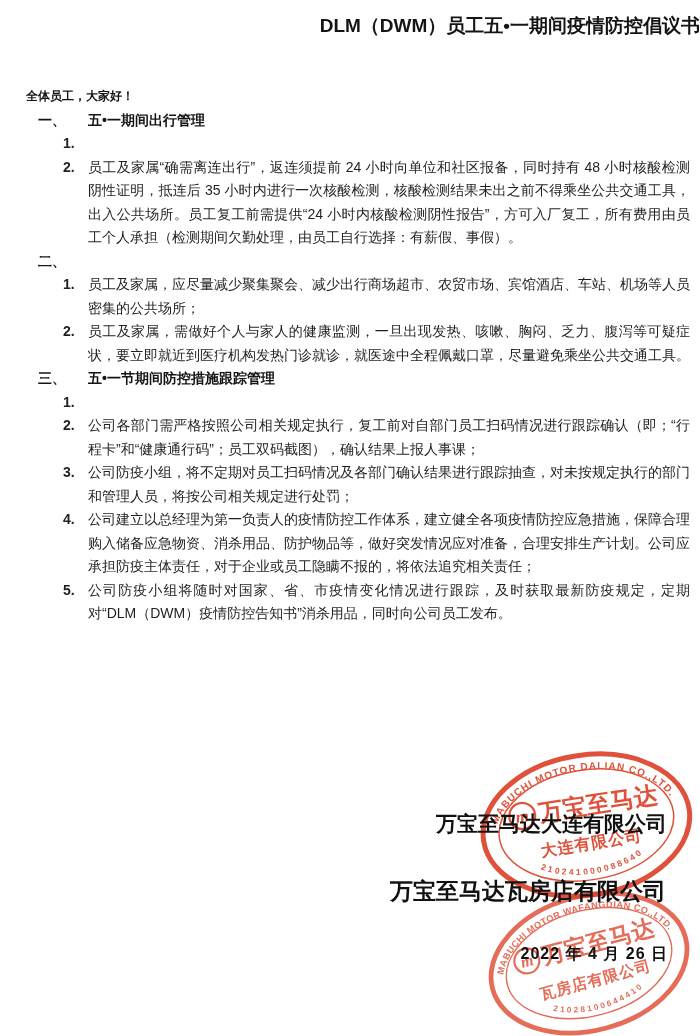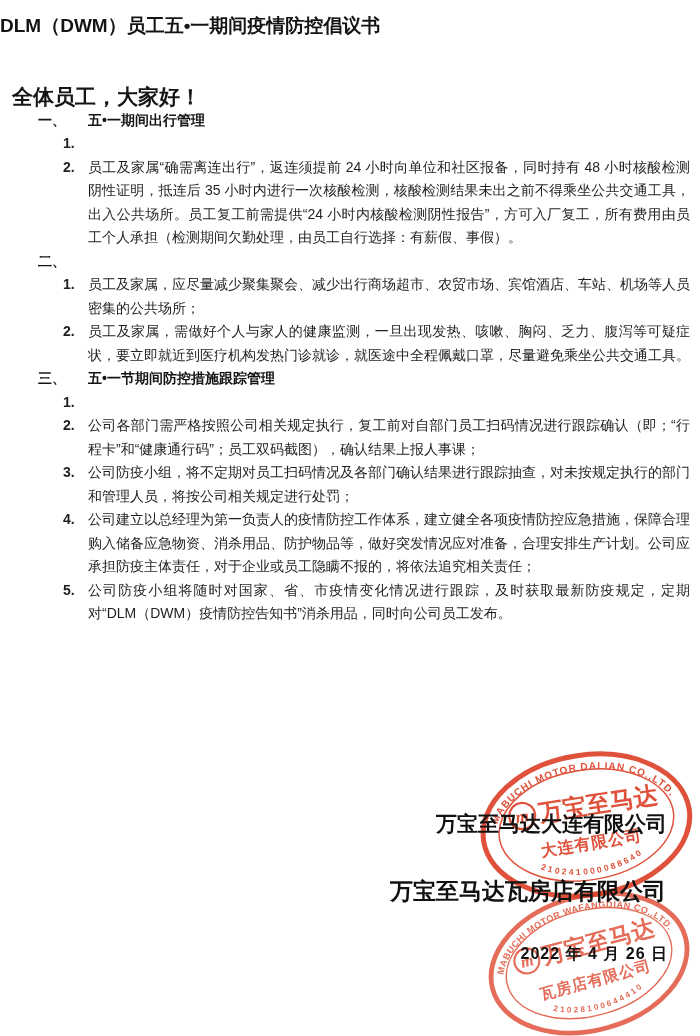--- a/index.html
+++ b/index.html
@@ -3,25 +3,25 @@
 <meta charset="utf-8">
 <style>
   * { margin:0; padding:0; box-sizing:border-box; }
   html,body { width:700px; background:#ffffff; }
   body { font-family:"Liberation Sans","DejaVu Sans",sans-serif; }
   .page {
     position:relative; width:700px; height:1036px; background:#ffffff;
     color:#1f1f1f; font-size:14px; line-height:23.5px; overflow:hidden;
   }
   .doc-title {
-    padding-top:13px; text-align:left;
+    padding-top:13px; text-align:right;
     font-size:19px; font-weight:bold; color:#141414; line-height:26px;
   }
   .greeting {
-    margin:46px 10px 0 12px; font-size:21px; font-weight:bold; color:#141414;
+    margin:46px 10px 0 26px; font-size:12px; font-weight:bold; color:#141414;
   }
   .intro {
     margin:16px 10px 0 10px; text-indent:28px; text-align:justify;
   }
   .section-heading {
     display:flex; padding-left:38px; font-weight:bold; color:#141414;
   }
   .section-num { width:50px; flex:none; }
   .item {
     display:flex; padding-left:63px; padding-right:10px;

